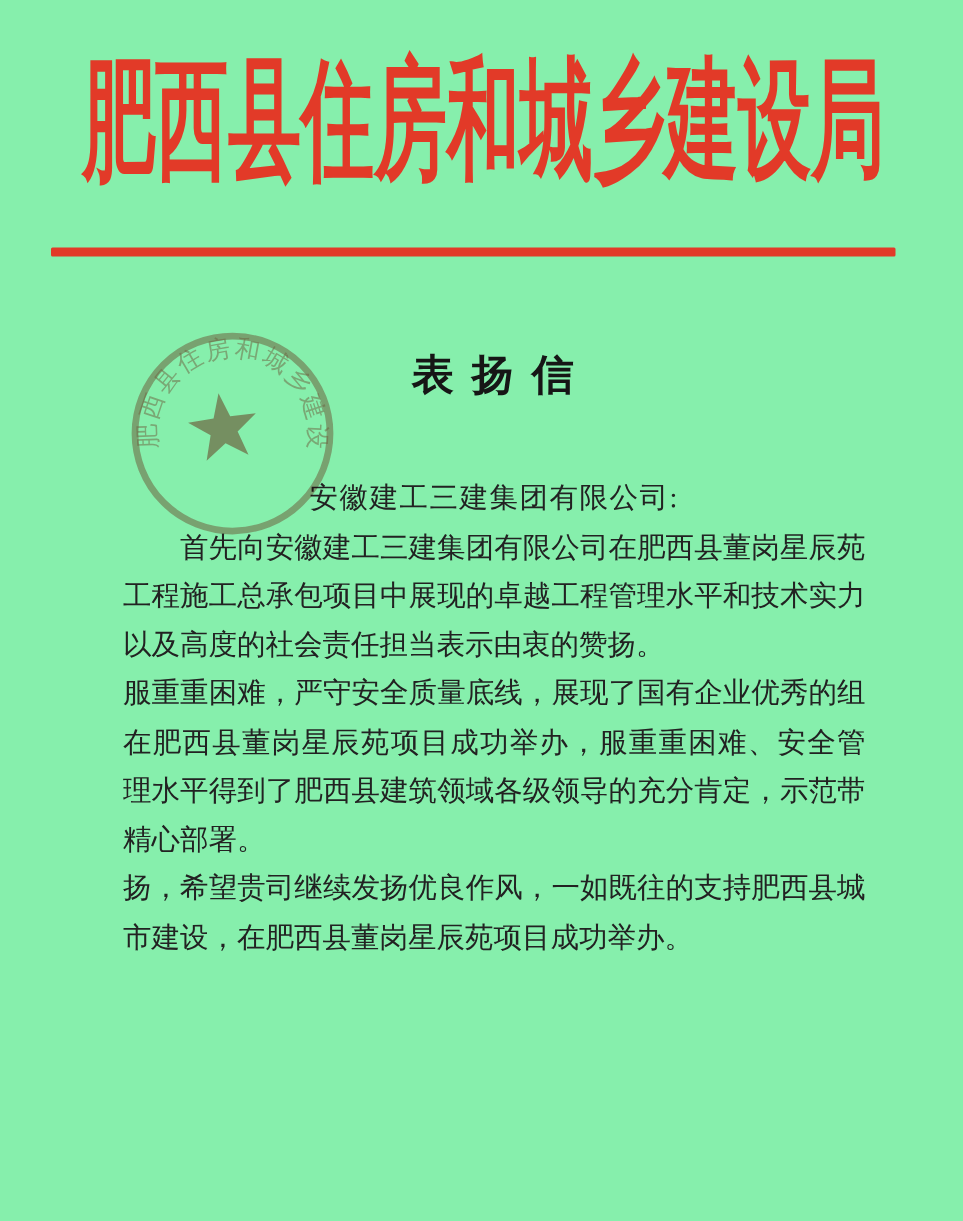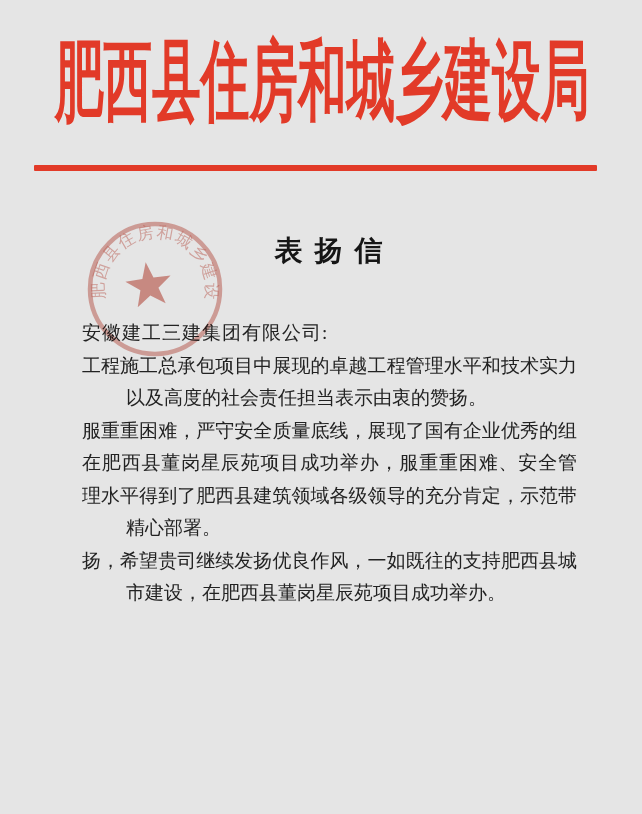--- a/index.html
+++ b/index.html
@@ -4,21 +4,21 @@
 <style>
   html, body {
     margin: 0;
     padding: 0;
     background: #ffffff;
   }
   .page {
     position: relative;
     width: 642px;
     height: 814px;
-    background: #e5e5e5;
+    background: #86efac;
     overflow: hidden;
     font-family: "Liberation Serif", serif;
   }
   
   .agency-title {
     position: absolute;
     left: 55px;
     top: 38px;
     font-size: 88px;
     line-height: 1;
@@ -59,34 +59,33 @@
     position: absolute;
     left: 82px;
     top: 317px;
     width: 495px;
     font-size: 19px;
     line-height: 32.5px;
     color: #222222;
     z-index: 1;
   }
   .salutation {
-    text-align: left;
+    text-align: center;
     letter-spacing: 1px;
   }
   .line {
     text-align: justify;
     text-align-last: justify;
     text-justify: inter-character;
   }
   .line.indent {
     text-indent: 2em;
   }
   .line.end {
     text-align-last: left;
-    margin-left: 44px;
   }
   
   .seal {
     position: absolute;
     left: 85px;
     top: 219px;
     width: 140px;
     height: 140px;
     z-index: 2;
     mix-blend-mode: multiply;
@@ -115,20 +114,21 @@
         <textPath href="#sealArc" startOffset="8" textLength="198" lengthAdjust="spacing">肥西县住房和城乡建设局</textPath>
       </text>
     </svg>
   </div>
 
   <div class="letter-title">表扬信</div>
 
   <div class="body-block">
     <div class="salutation">安徽建工三建集团有限公司:</div>
 
+    <div class="line indent">首先向安徽建工三建集团有限公司在肥西县董岗星辰苑</div>
     <div class="line">工程施工总承包项目中展现的卓越工程管理水平和技术实力</div>
     <div class="line end">以及高度的社会责任担当表示由衷的赞扬。</div>
 
     <div class="line">服重重困难，严守安全质量底线，展现了国有企业优秀的组</div>
     <div class="line">在肥西县董岗星辰苑项目成功举办，服重重困难、安全管</div>
     <div class="line">理水平得到了肥西县建筑领域各级领导的充分肯定，示范带</div>
     <div class="line end">精心部署。</div>
 
     <div class="line">扬，希望贵司继续发扬优良作风，一如既往的支持肥西县城</div>
     <div class="line end">市建设，在肥西县董岗星辰苑项目成功举办。</div>

